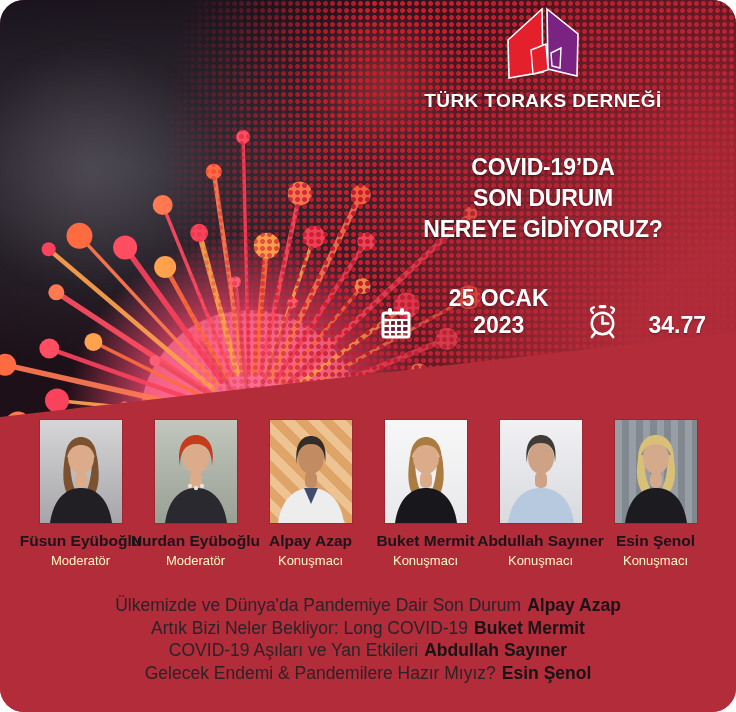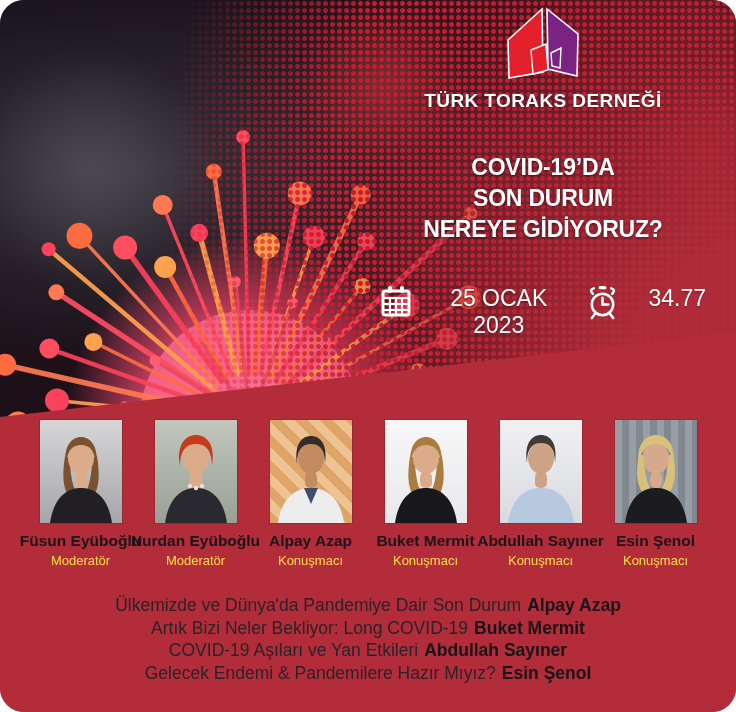--- a/index.html
+++ b/index.html
@@ -38,22 +38,22 @@
       radial-gradient(circle at 114% 46%, rgba(165,32,46,.35) 38%, rgba(165,32,46,0) 70%);
   }
   .virus-svg{position:absolute;left:-60px;top:-50px;width:640px;height:520px;}
   
   .right-col{position:absolute;left:380px;top:6px;width:326px;text-align:center;color:#fff;}
   .logo-icon{display:block;margin:0 auto;width:104px;height:80px;}
   .logo-text{font-size:19px;font-weight:bold;letter-spacing:.4px;margin-top:4px;
     text-shadow:0 1px 2px rgba(0,0,0,.45);}
   .title{margin-top:40px;font-size:23px;line-height:31px;font-weight:bold;
     letter-spacing:-.2px;text-shadow:0 1px 3px rgba(0,0,0,.5);}
-  .datetime{margin-top:40px;display:flex;align-items:flex-start;justify-content:center;gap:28px;
-    font-size:23px;font-weight:normal;text-shadow:0 1px 2px rgba(0,0,0,.4);}
+  .datetime{margin-top:40px;display:flex;align-items:flex-end;justify-content:center;gap:28px;
+    font-size:23px;font-weight:bold;text-shadow:0 1px 2px rgba(0,0,0,.4);}
   .dt-icon{width:32px;height:32px;flex:0 0 auto;}
   .dt-icon.clock{width:35px;height:35px;}
   
   .red-section{
     position:absolute;left:0;top:332px;width:736px;height:382px;z-index:2;
     background:#b22c3a;
     clip-path:polygon(0 85px, 100% 0, 100% 100%, 0 100%);
   }
   .speakers{display:flex;justify-content:center;padding-top:88px;}
   .speaker{width:115px;text-align:center;}
@@ -64,21 +64,21 @@
   .photo .hair{fill:var(--hair);} .photo .locks{fill:var(--hair);}
   .photo .shoulders{fill:var(--top);} .photo .acc{fill:var(--acc);}
   .p1{--pbg:linear-gradient(180deg,#d6d6d8,#a6a6aa);--hair:#7c5130;--skin:#dcab89;--top:#211e24;}
   .p2{--pbg:linear-gradient(180deg,#c2c6bc,#99a094);--hair:#c53c1d;--skin:#dcab89;--top:#2b2930;}
   .p3{--pbg:repeating-linear-gradient(45deg,#dfa468 0 9px,#eec392 9px 18px);--hair:#332d28;--skin:#c28b62;--top:#ededee;--acc:#3f4c6b;}
   .p4{--pbg:linear-gradient(180deg,#f7f7f7,#e9e9ec);--hair:#ab7c41;--skin:#dcab89;--top:#17171c;}
   .p5{--pbg:linear-gradient(180deg,#f1f1f4,#d9dade);--hair:#403b37;--skin:#cda285;--top:#b6c9de;}
   .p6{--pbg:repeating-linear-gradient(90deg,#989ea6 0 7px,#828890 7px 14px);--hair:#d9c078;--skin:#d5aa8c;--top:#1b1b20;}
   .spk-name{margin-top:9px;font-size:15.5px;font-weight:bold;color:#1b1418;
     white-space:nowrap;position:relative;left:50%;transform:translateX(-50%);width:max-content;}
-  .spk-role{margin-top:3px;font-size:13px;color:#fde047;}
+  .spk-role{margin-top:3px;font-size:13px;color:#fef9c3;}
   
   .agenda{margin-top:26px;text-align:center;font-size:17.5px;line-height:22.5px;color:#2b2328;}
   .agenda-line b{color:#191317;margin-left:6px;font-weight:bold;}
 </style>
 </head>
 <body>
 
 <div class="poster">
 
   <div class="top-section">

